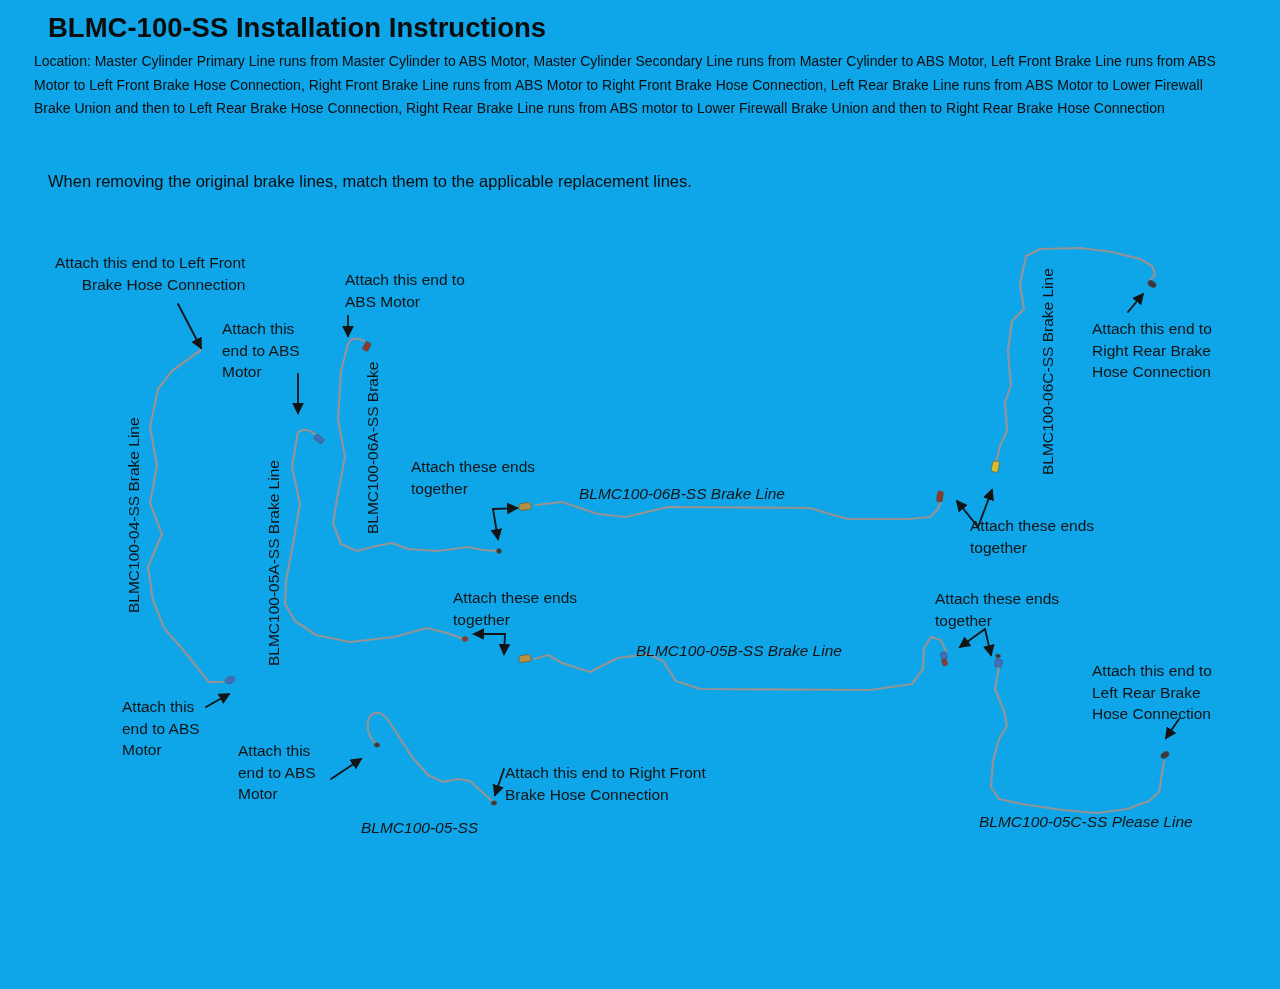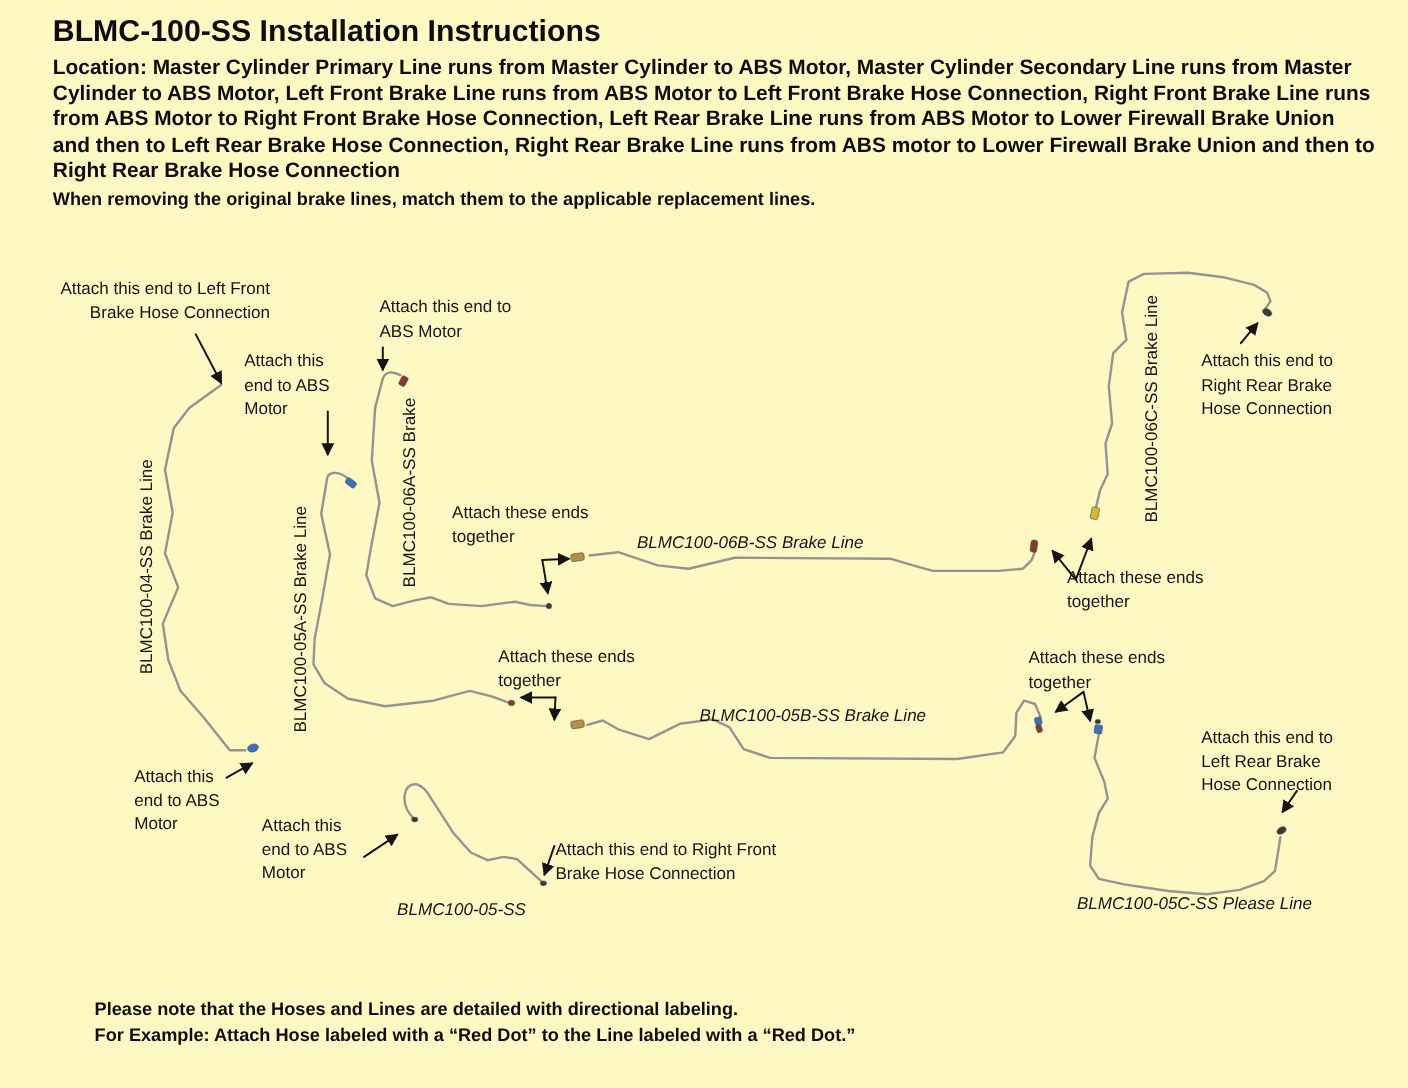--- a/index.html
+++ b/index.html
@@ -1,21 +1,21 @@
 <!DOCTYPE html>
 <html><head>
 <meta charset="utf-8">
 <style>
   html,body{margin:0;padding:0;background:#fff;}
-  .page{position:relative;width:1280px;height:989px;background:#fef9c3;overflow:hidden;
+  .page{position:relative;width:1280px;height:989px;background:#0ea5e9;overflow:hidden;
         font-family:"Liberation Sans",sans-serif;color:#111;}
   .title{position:absolute;left:48px;top:12px;font-size:27.5px;font-weight:bold;color:#0d0d0d;white-space:nowrap;}
-  .para{position:absolute;left:48px;top:50px;width:1204px;font-size:19px;font-weight:bold;
+  .para{position:absolute;left:34px;top:50px;width:1204px;font-size:14px;font-weight:normal;
         line-height:23.5px;color:#0d0d0d;}
-  .removal{position:absolute;left:48px;top:172px;width:1204px;font-size:16.5px;font-weight:bold;color:#0d0d0d;}
+  .removal{position:absolute;left:48px;top:172px;width:1204px;font-size:16.5px;font-weight:normal;color:#0d0d0d;}
   .footer{position:absolute;left:86px;top:907px;font-size:16.5px;font-weight:bold;line-height:23px;color:#0d0d0d;}
   .ann{position:absolute;font-size:15.5px;line-height:21.5px;color:#141414;white-space:pre-line;}
   .plabel{position:absolute;font-size:15.5px;color:#141414;white-space:nowrap;font-style:italic;}
   .vlabel{position:absolute;font-size:15.5px;color:#141414;white-space:nowrap;
           transform:rotate(-90deg);transform-origin:0 0;}
   svg.linework{position:absolute;left:0;top:0;}
   .brakeline{fill:none;stroke:#949494;stroke-width:2.2;stroke-linecap:round;stroke-linejoin:round;}
   .annarrow{fill:none;stroke:#141414;stroke-width:1.8;stroke-linecap:round;}
   .fit{stroke:#555;stroke-width:.6;}
 </style>
@@ -112,18 +112,14 @@
 
   <div class="vlabel" style="left:125px;top:613px;">BLMC100-04-SS Brake Line</div>
   <div class="vlabel" style="left:265px;top:666px;">BLMC100-05A-SS Brake Line</div>
   <div class="vlabel" style="left:364px;top:534px;">BLMC100-06A-SS Brake</div>
   <div class="vlabel" style="left:1039px;top:475px;">BLMC100-06C-SS Brake Line</div>
   <div class="plabel" style="left:579px;top:485px;">BLMC100-06B-SS Brake Line</div>
   <div class="plabel" style="left:636px;top:642px;">BLMC100-05B-SS Brake Line</div>
   <div class="plabel" style="left:361px;top:819px;">BLMC100-05-SS</div>
   <div class="plabel" style="left:979px;top:813px;">BLMC100-05C-SS Please Line</div>
 
-  <div class="footer">
-    <div>Please note that the Hoses and Lines are detailed with directional labeling.</div>
-    <div>For Example: Attach Hose labeled with a “Red Dot” to the Line labeled with a “Red Dot.”</div>
-  </div>
 
 </div>
 
 </body></html>

